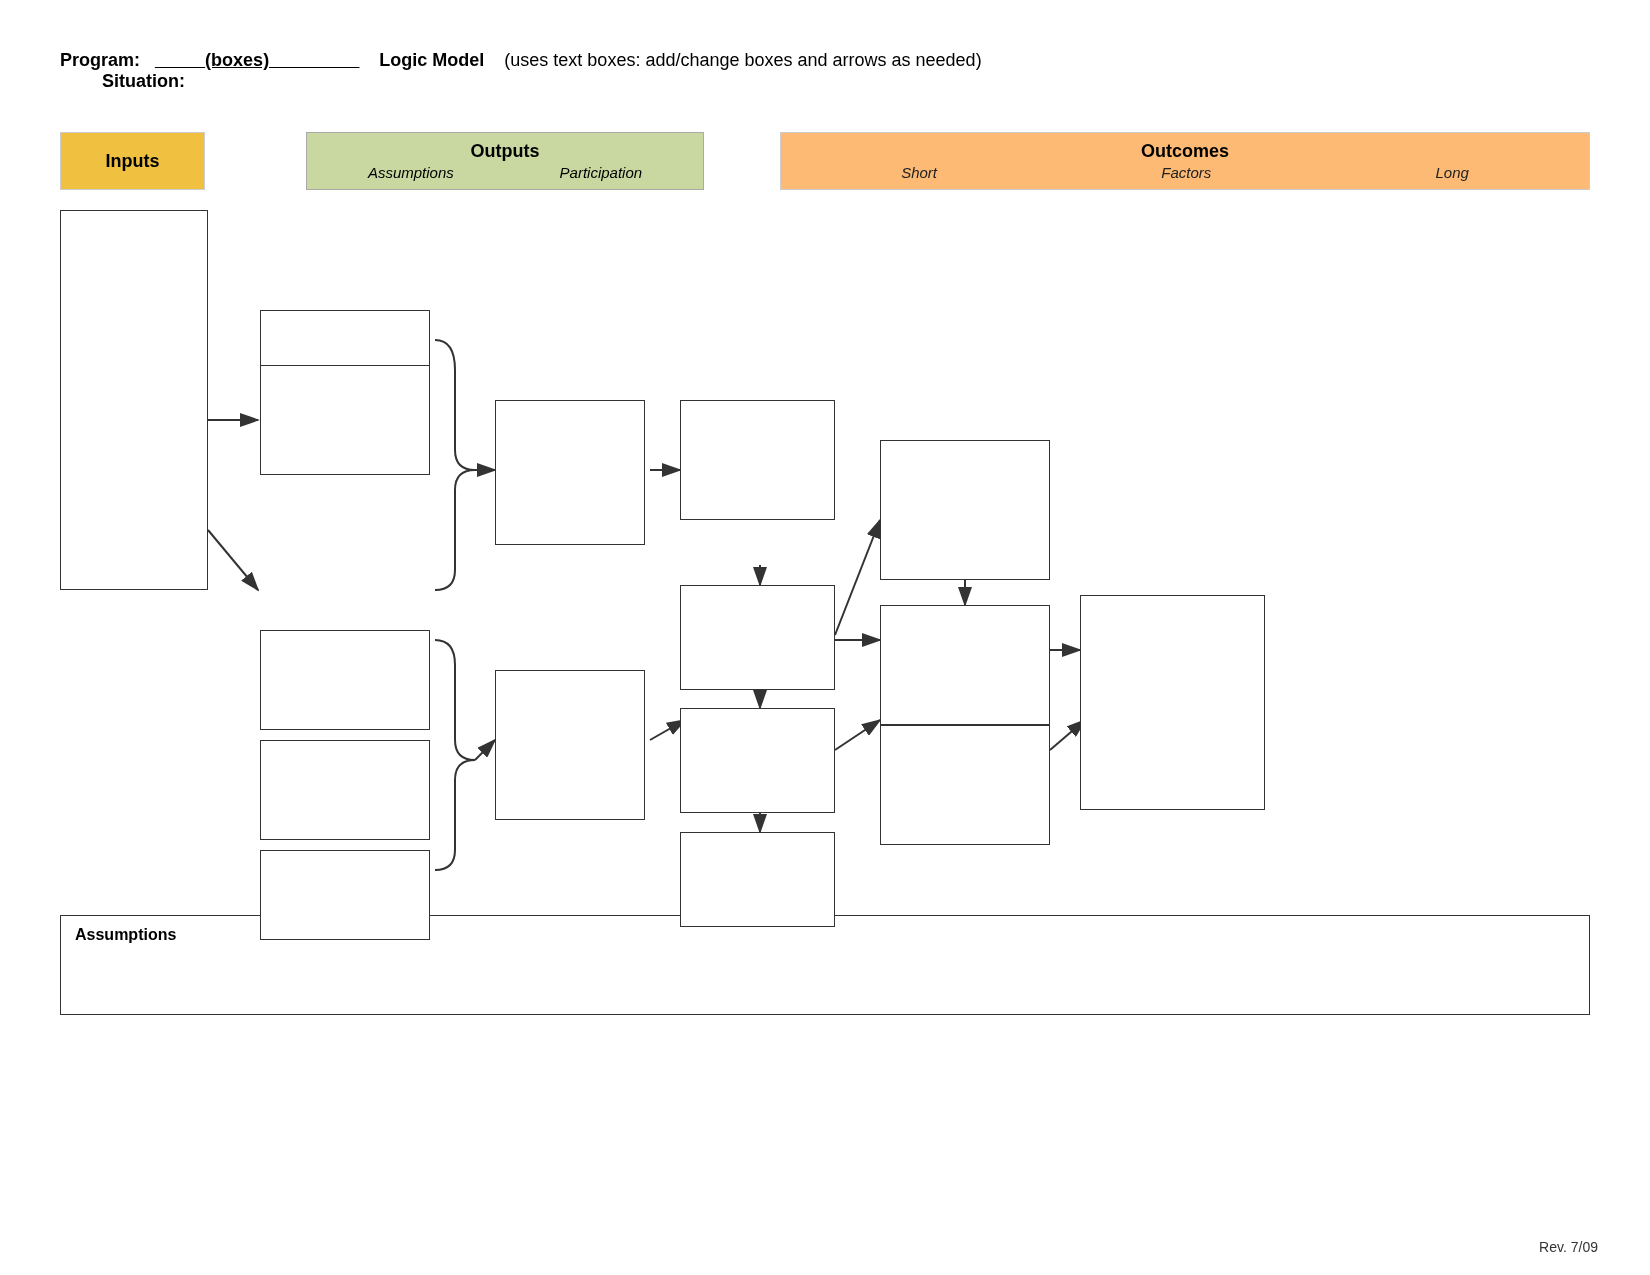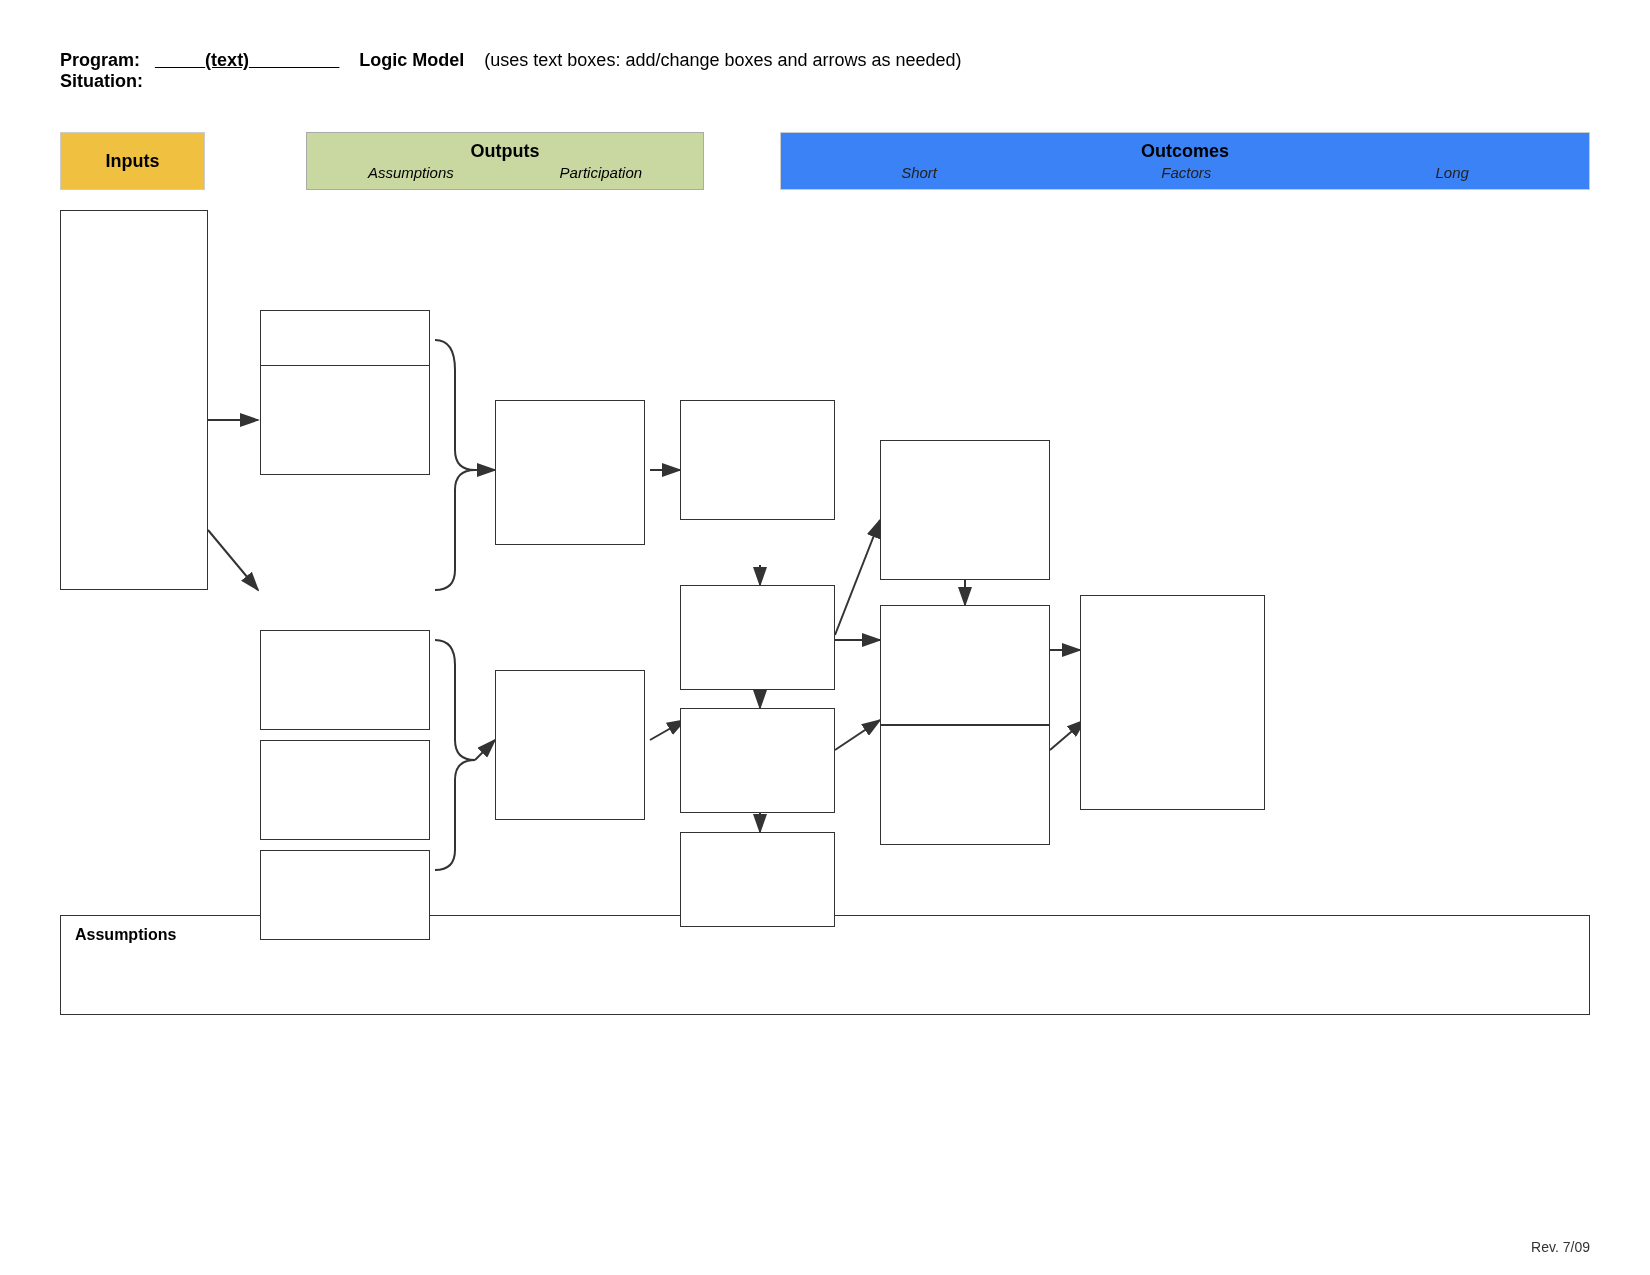--- a/index.html
+++ b/index.html
@@ -23,21 +23,21 @@
     .header {
       margin-bottom: 10px;
     }
     .header-line1 {
       font-size: 18px;
       font-weight: normal;
     }
     .header-line1 .program-label { font-weight: bold; text-align: center; }
     .header-line1 .program-name { text-decoration: underline; font-weight: bold; }
     .header-line1 .logic-model { font-weight: bold; }
-    .header-line2 { font-size: 18px; font-weight: bold; }
+    .header-line2 { font-size: 18px; font-weight: bold; margin-left: 42px; }
 
     
     .column-headers {
       display: flex;
       margin-top: 40px;
       margin-bottom: 20px;
       align-items: stretch;
       gap: 8px;
     }
 
@@ -83,21 +83,21 @@
       font-size: 15px;
     }
 
     .header-spacer2 {
       width: 60px;
       flex-shrink: 0;
     }
 
     .header-outcomes {
       flex: 1;
-      background: #3b82f6;
+      background: #fdba74;
       border: 1px solid #ccc;
       display: flex;
       flex-direction: column;
       align-items: center;
       justify-content: center;
       padding: 8px;
     }
     .header-outcomes .title {
       font-weight: bold;
       font-size: 18px;
@@ -154,35 +154,35 @@
 
     .bottom-box .box-title {
       font-weight: bold;
       font-size: 16px;
       margin-bottom: 6px;
     }
 
     .rev {
       position: absolute;
       bottom: 20px;
-      right: 60px;
+      right: 52px;
       font-size: 14px;
       color: #333;
     }
   </style>
 </head>
 <body>
 
 <div class="page">
 
   <div class="header">
     <div class="header-line1">
       <span class="program-label">Program:</span>
       <span>&nbsp;</span>
-      <span class="program-name">_____(text)_________</span>
+      <span class="program-name">_____(boxes)_________</span>
       <span>&nbsp;&nbsp;</span>
       <span class="logic-model">Logic Model</span>
       <span>&nbsp;&nbsp;</span>
       <span>(uses text boxes: add/change boxes and arrows as needed)</span>
     </div>
     <div class="header-line2">Situation:</div>
   </div>
 
   <div class="column-headers">
     <div class="header-inputs">

